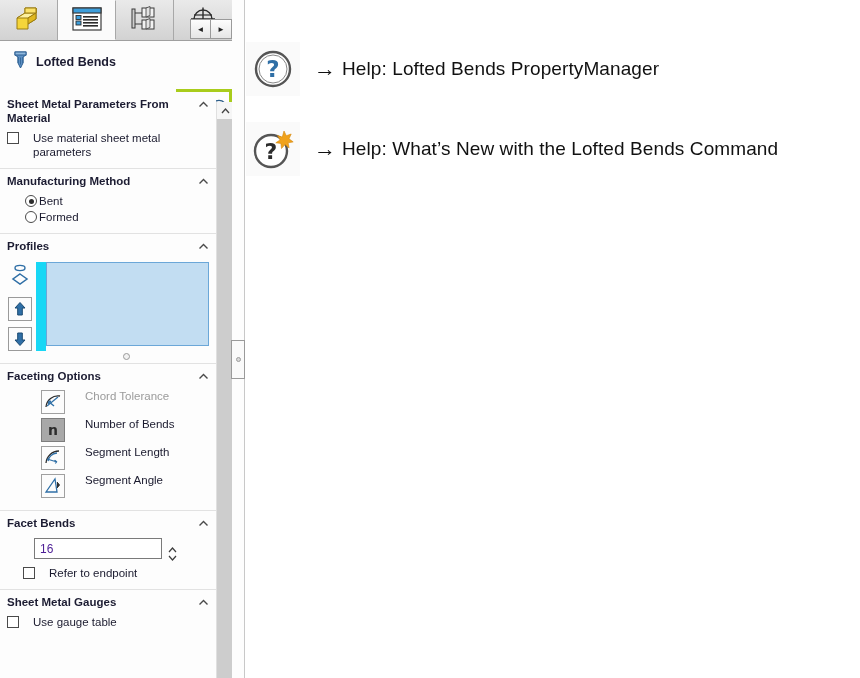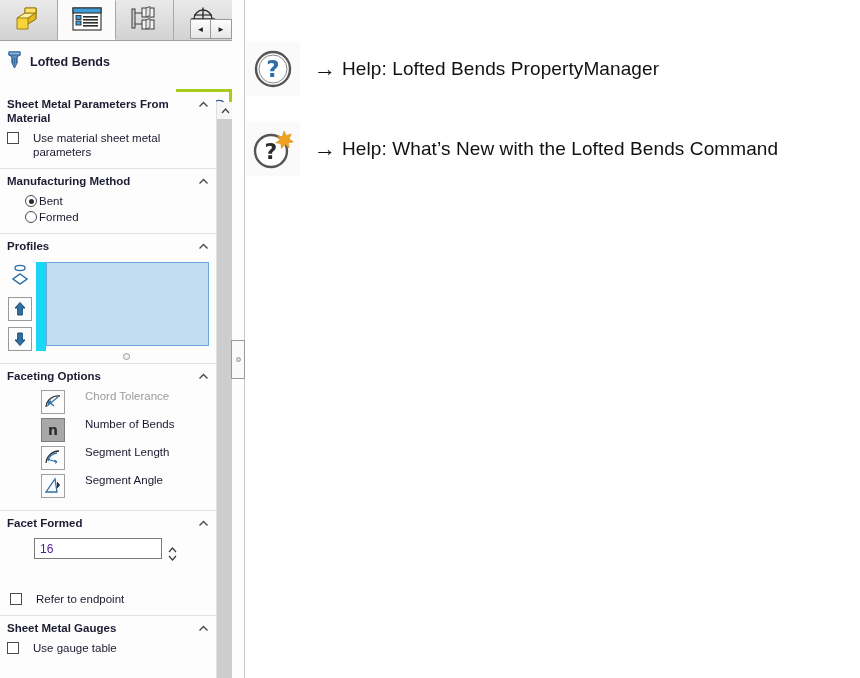--- a/index.html
+++ b/index.html
@@ -57,21 +57,21 @@
   .tab-scroll-btn+.tab-scroll-btn{border-left:none;}
 
   
   #pm-header{
     position:absolute;left:0;top:41px;width:232px;height:61px;
     background:#fdfdfd;
     border-bottom:1px solid #cfcfcf;
     box-sizing:border-box;
   }
   #pm-title-row{
-    position:absolute;left:6px;top:10px;display:flex;align-items:center;gap:7px;
+    position:absolute;left:12px;top:10px;display:flex;align-items:center;gap:7px;
   }
   #pm-title{
     font-weight:bold;font-size:12.5px;color:#1c1c32;white-space:nowrap;
   }
   #help-highlight{
     position:absolute;left:176px;top:48px;width:56px;height:33px;
     border:3px solid #a9cc1c;
     box-sizing:border-box;
     background:#fdfdfd;
   }
@@ -442,21 +442,21 @@
               <path d="M13 5 L15.5 8 L13 11" fill="#2c2c2c" stroke="#2c2c2c" stroke-width="1"></path>
             </svg>
           </span>
           <span class="facet-label">Segment Angle</span>
         </div>
       </div>
     </div>
 
     <div class="sec">
       <div class="sec-head">
-        <span>Facet Formed</span>
+        <span>Facet Bends</span>
         <span class="chev">
           <svg width="13" height="13" viewBox="0 0 13 13">
               <path d="M2.5 8.5 L6.5 4.5 L10.5 8.5" fill="none" stroke="#4a4a4a" stroke-width="1.4"></path>
             </svg>
         </span>
       </div>
       <div class="sec-body" style="padding-left:0;">
         <div id="facet-value-row">
           <input id="facet-input" type="text" value="16" style="">
           <span id="facet-spin">
@@ -465,21 +465,21 @@
                   <path d="M1 5 L4.5 1 L8 5" fill="none" stroke="#3c3c3c" stroke-width="1.2"></path>
                 </svg>
             </span>
             <span class="spin-ar">
               <svg width="9" height="6" viewBox="0 0 9 6">
                   <path d="M1 1 L4.5 5 L8 1" fill="none" stroke="#3c3c3c" stroke-width="1.2"></path>
                 </svg>
             </span>
           </span>
         </div>
-        <div class="cb-row" style="padding-left:10px;margin-top:26px;">
+        <div class="cb-row" style="padding-left:23px;">
           <span class="cbox"></span>
           <span class="cb-label">Refer to endpoint</span>
         </div>
       </div>
     </div>
 
     <div class="sec" style="border-bottom:none;">
       <div class="sec-head">
         <span>Sheet Metal Gauges</span>
         <span class="chev">

